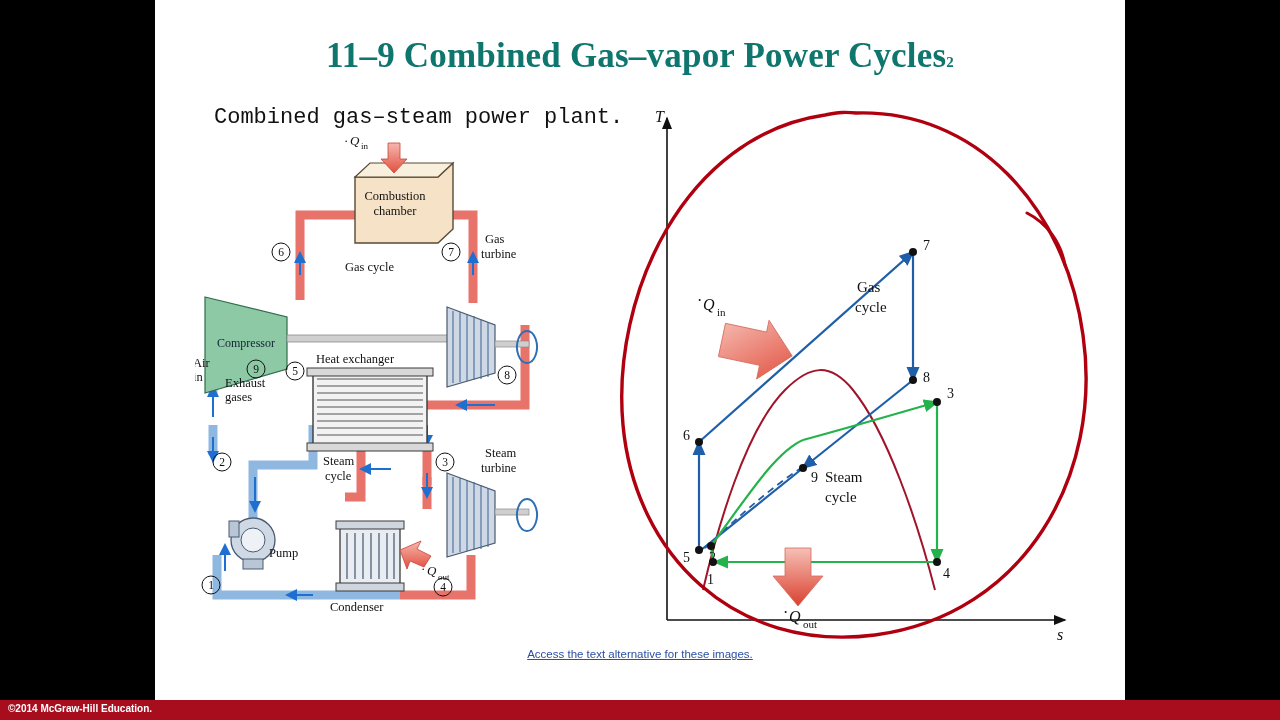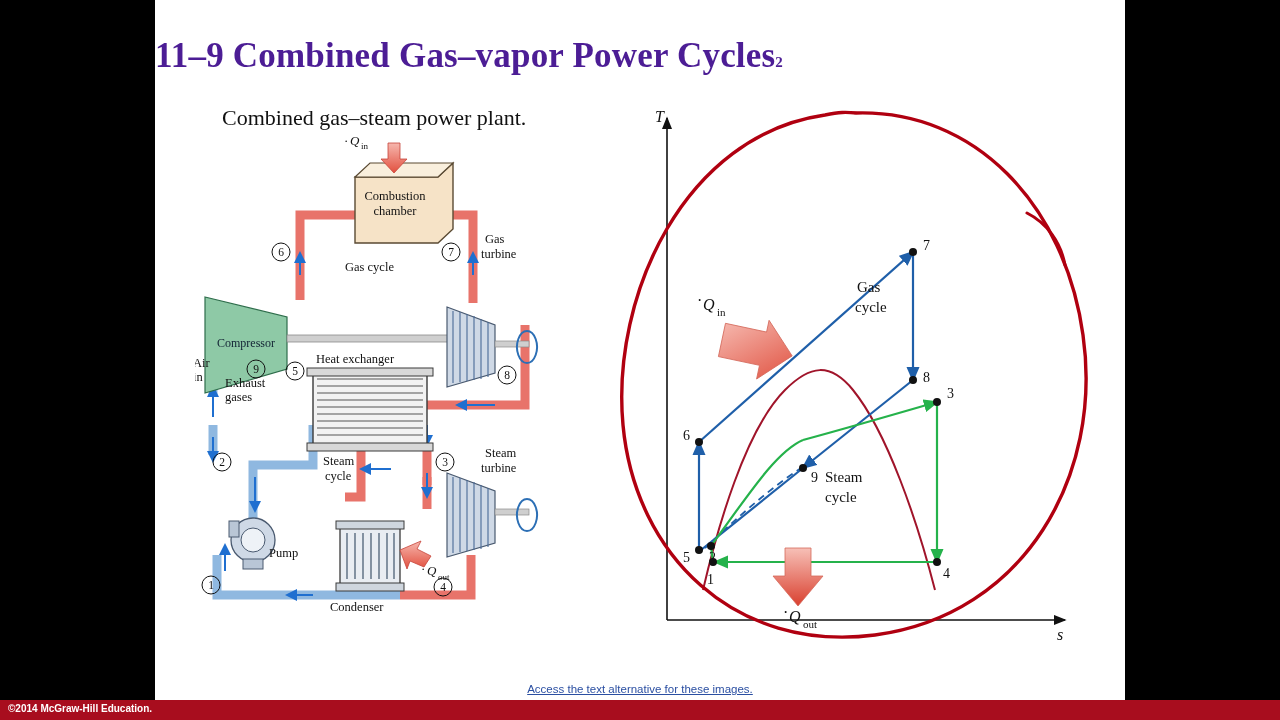--- a/index.html
+++ b/index.html
@@ -1,30 +1,30 @@
 <!DOCTYPE html>
 <html><head>
 <meta charset="utf-8">
 <style>
   html,body{margin:0;padding:0;background:#000;}
   body{width:1280px;height:720px;overflow:hidden;font-family:"Liberation Serif",serif;}
   #root{position:relative;width:1280px;height:720px;background:#000;}
   #slide{position:absolute;left:155px;top:0;width:970px;height:720px;background:#ffffff;}
   #title{
-    position:absolute;left:0;top:36px;width:970px;text-align:left;
-    color:#4c1d95;font-weight:bold;font-size:35px;letter-spacing:.2px;
+    position:absolute;left:0;top:36px;width:970px;text-align:center;
+    color:#0f766e;font-weight:bold;font-size:35px;letter-spacing:.2px;
     font-family:"Liberation Serif",serif;
   }
   #title .sup{font-size:15px;font-weight:bold;vertical-align:baseline;}
   #caption{
-    position:absolute;left:67px;top:105px;font-size:22px;color:#111;
-    font-family:Liberation Serif, serif;
+    position:absolute;left:59px;top:105px;font-size:22px;color:#111;
+    font-family:Liberation Mono, monospace;
   }
   #footerlink{
-    position:absolute;left:0;top:683px;width:970px;text-align:center;
+    position:absolute;left:0;top:648px;width:970px;text-align:center;
     font-size:11.5px;color:#2b4fa2;text-decoration:underline;font-family:"Liberation Sans",sans-serif;
   }
   #redbar{position:absolute;left:0;top:700px;width:1280px;height:20px;background:#a80d1e;}
   #copy{position:absolute;left:8px;top:703px;font-size:10px;color:#ffffff;font-family:"Liberation Sans",sans-serif;font-weight:bold;}
   .fig{position:absolute;}
   svg{display:block;}
   text{font-family:"Liberation Serif",serif;}
 </style>
 </head>
 <body>

